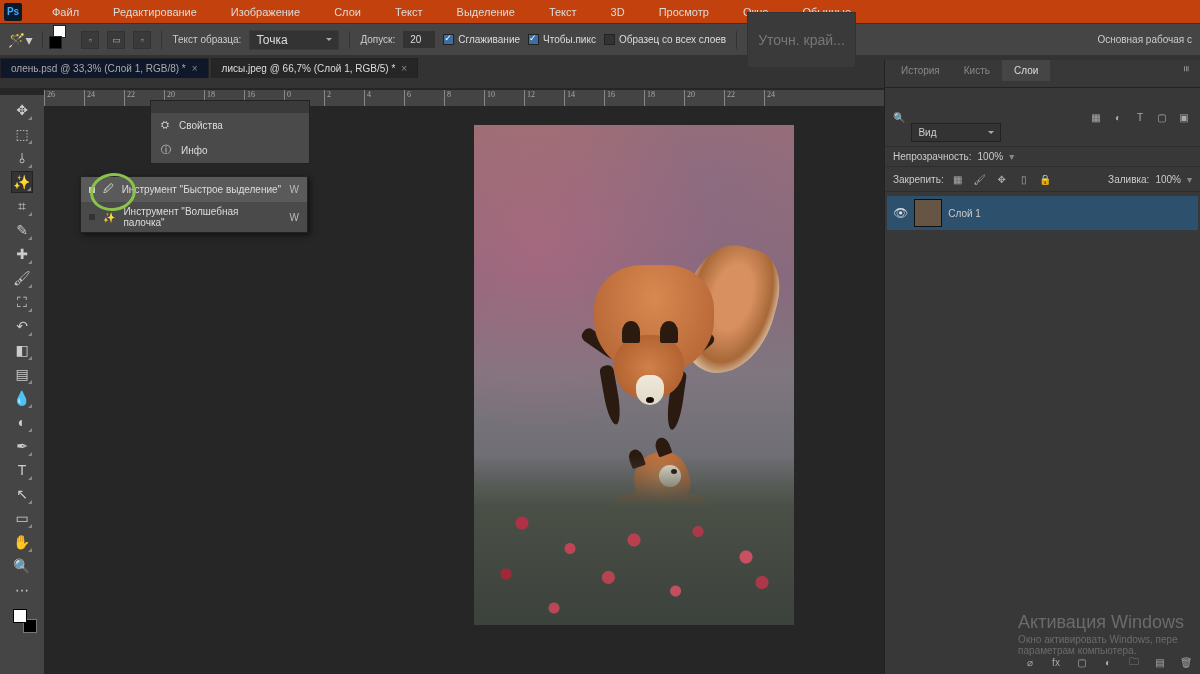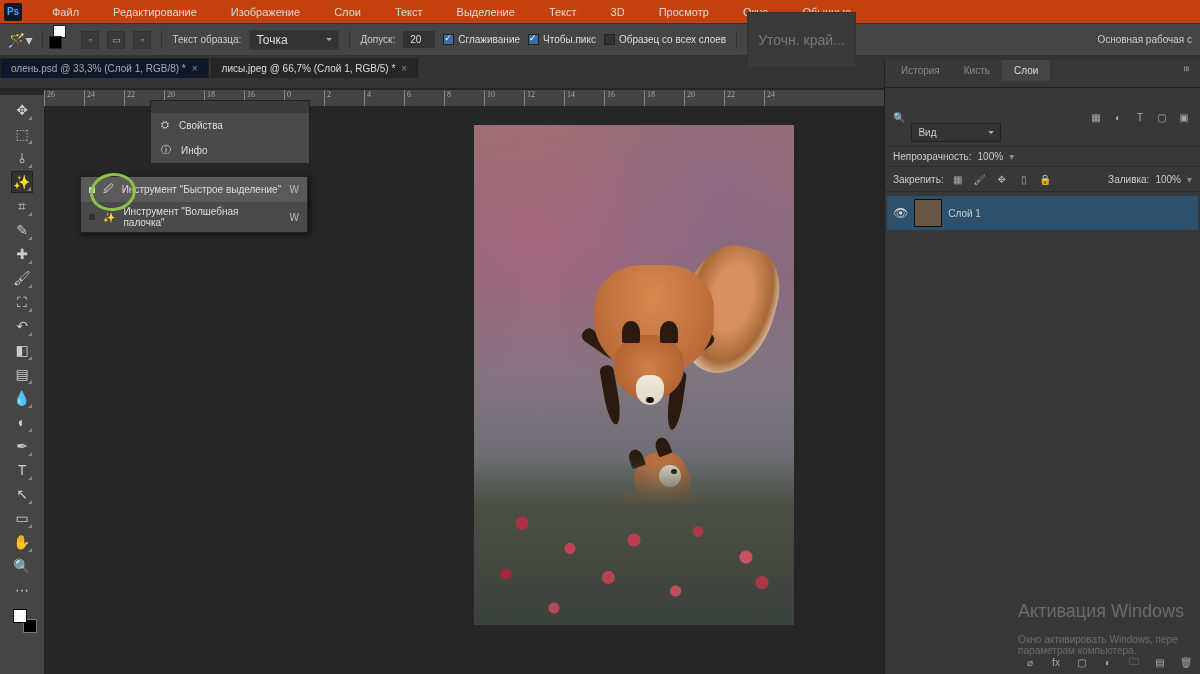--- a/index.html
+++ b/index.html
@@ -74,21 +74,21 @@
 .flyout .row { display:flex; align-items:center; padding:4px 8px; gap:8px; color:#ddd; font-size:10px; }
 .flyout .row.active { background:#5a5a5a; }
 .flyout .key { margin-left:auto; color:#bbb; }
 .flyout .bullet { width:6px; height:6px; background:#ccc; }
 .flyout .bullet.dark { background:#333; }
 .propcard { position:absolute; left:150px; top:100px; width:160px; background:#4a4a4a; border:1px solid #222; z-index:6; font-size:10px; }
 .propcard .hdr { height:12px; background:#3a3a3a; text-align:center; color:#666; font-size:8px; letter-spacing:2px; }
 .propcard .prow { display:flex; align-items:center; padding:6px 10px; gap:10px; color:#ddd; }
 .circ { position:absolute; left:90px; top:173px; width:46px; height:38px; border:3px solid #8bc34a; border-radius:50%; z-index:10; transform:rotate(-8deg); }
 .watermark { position:absolute; right:16px; bottom:18px; color:#6b6b6b; font-size:10px; text-align:left; z-index:2; }
-.watermark .t1 { font-size:18px; font-weight:300; margin-bottom:12px; }
+.watermark .t1 { font-size:18px; font-weight:300; margin-bottom:1px; }
 .snapicons { height:10px; background:#333; }
 .dotdotdot { position:absolute; right:8px; top:6px; color:#aaa; writing-mode: vertical-rl; font-size:10px; }
 .fcolor { width:18px; height:18px; position:relative; margin-top:6px; }
 .fcolor .fg { position:absolute; width:14px; height:14px; background:#fff; border:1px solid #000; z-index:2; }
 .fcolor .bg { position:absolute; width:14px; height:14px; background:#000; border:1px solid #777; right:-6px; bottom:-6px; }
 </style>
 </head>
 <body>
 
 <div class="menubar">

